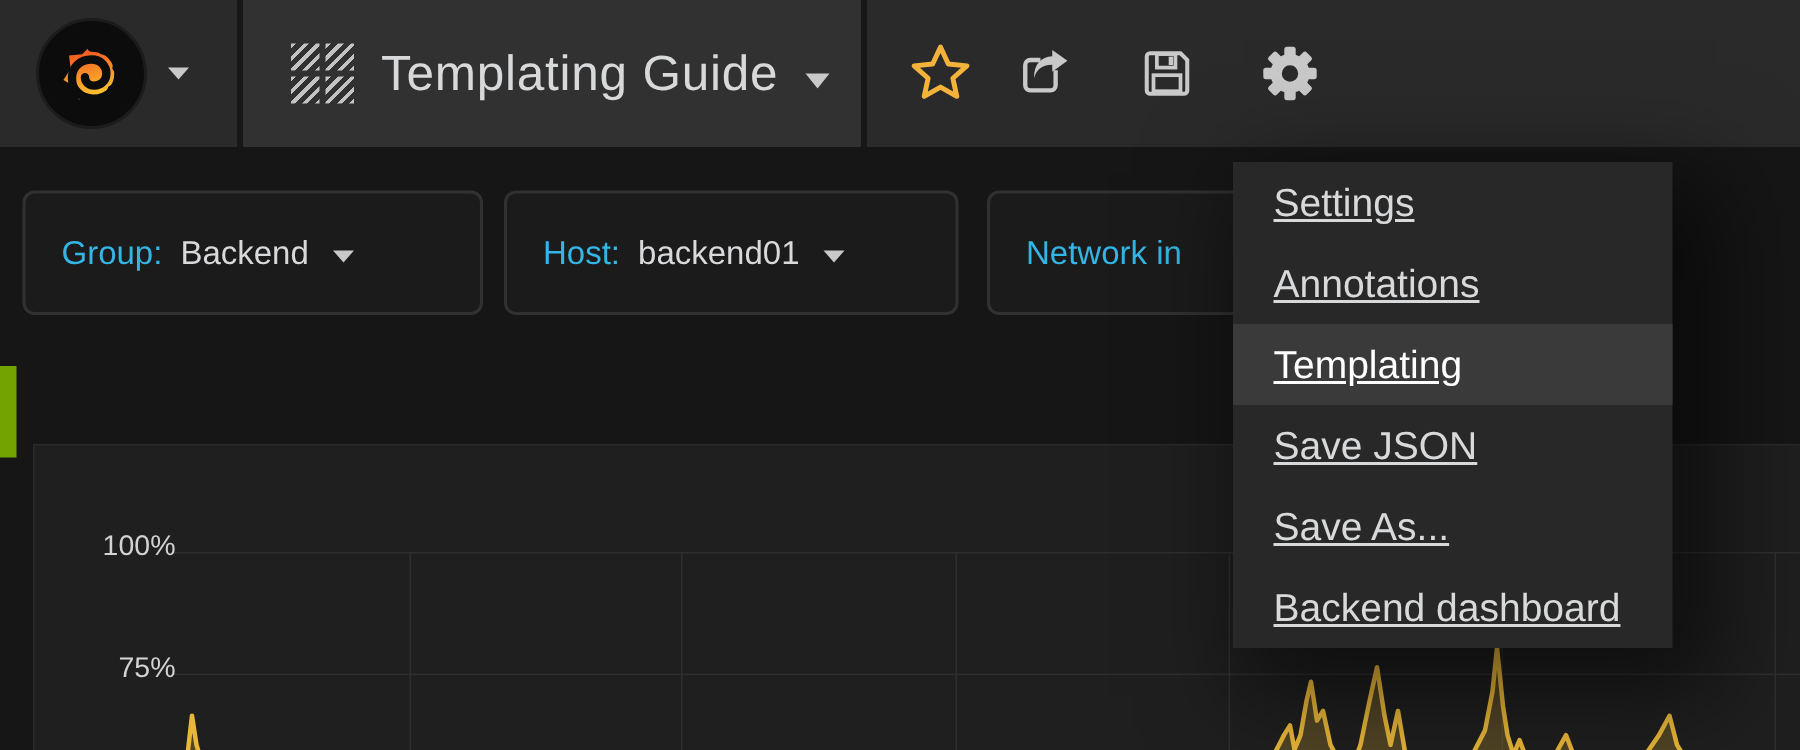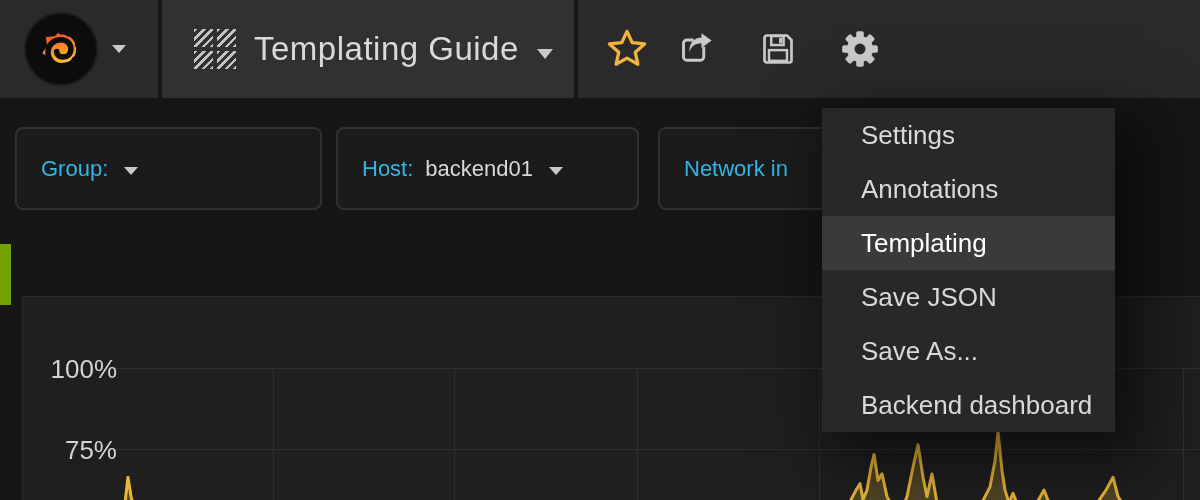--- a/index.html
+++ b/index.html
@@ -38,30 +38,30 @@
   
   #row-bar { left:0; top:244px; width:11px; height:61px; background:#72a300; z-index:2; }
 
   
   #cpu-panel { left:22px; top:296px; width:1178px; height:204px; background:#1f1f20;
                border-top:1px solid #2a2a2b; border-left:1px solid #2a2a2b; z-index:1; }
   #panel-title { left:90px; top:17px; width:1088px; text-align:center; font-size:27px;
                  font-weight:bold; color:#e3e3e3; cursor:pointer; position:absolute; }
   .gridline-h { position:absolute; height:1px; background:#2f2f2f; left:91px; width:1087px; }
   .gridline-v { position:absolute; width:1px; background:#2f2f2f; top:71px; height:133px; }
-  .ytick { position:absolute; left:16px; width:78px; text-align:right; font-size:26px;
+  .ytick { position:absolute; left:16px; width:78px; text-align:right; font-size:19px;
            color:#d3d3d3; }
   #chart-svg { position:absolute; left:0; top:0; width:1200px; height:500px;
                z-index:2; pointer-events:none; }
 
   
   #dash-menu { left:822px; top:108px; width:293px; z-index:50; background:#282828;
                box-shadow:18px 20px 60px 12px rgba(0,0,0,0.55); }
-  .menu-item { height:54px; line-height:54px; padding-left:39px; font-size:26px;
-               color:#d8d9da; cursor:pointer; white-space:nowrap; }
+  .menu-item { height:54px; line-height:54px; padding-left:27px; font-size:26px;
+               color:#d8d9da; cursor:pointer; white-space:nowrap;text-decoration:underline; }
   .menu-item.active { background:#3a3a3a; color:#ffffff; }
 
   svg { display:block; }
 </style>
 </head>
 <body>
 
 <div id="navbar" class="abs">
 
   <div id="logo-section" class="abs">
@@ -128,20 +128,21 @@
           <circle r="11"></circle>
         </g>
         <circle cx="16" cy="16" r="4.6" fill="#2a2a2a"></circle>
       </g>
     </svg>
   </div>
 </div>
 
 <div class="pill abs" style="left:15px; width:307px">
   <span class="var-label">Group:</span>
+  <span class="var-value">Backend</span>
   <span class="caret small"></span>
 </div>
 <div class="pill abs" style="left:336px; width:303px">
   <span class="var-label">Host:</span>
   <span class="var-value">backend01</span>
   <span class="caret small"></span>
 </div>
 <div class="pill abs" style="left:658px; width:260px">
   <span class="var-label">Network in</span>
   <span class="var-value"></span>

